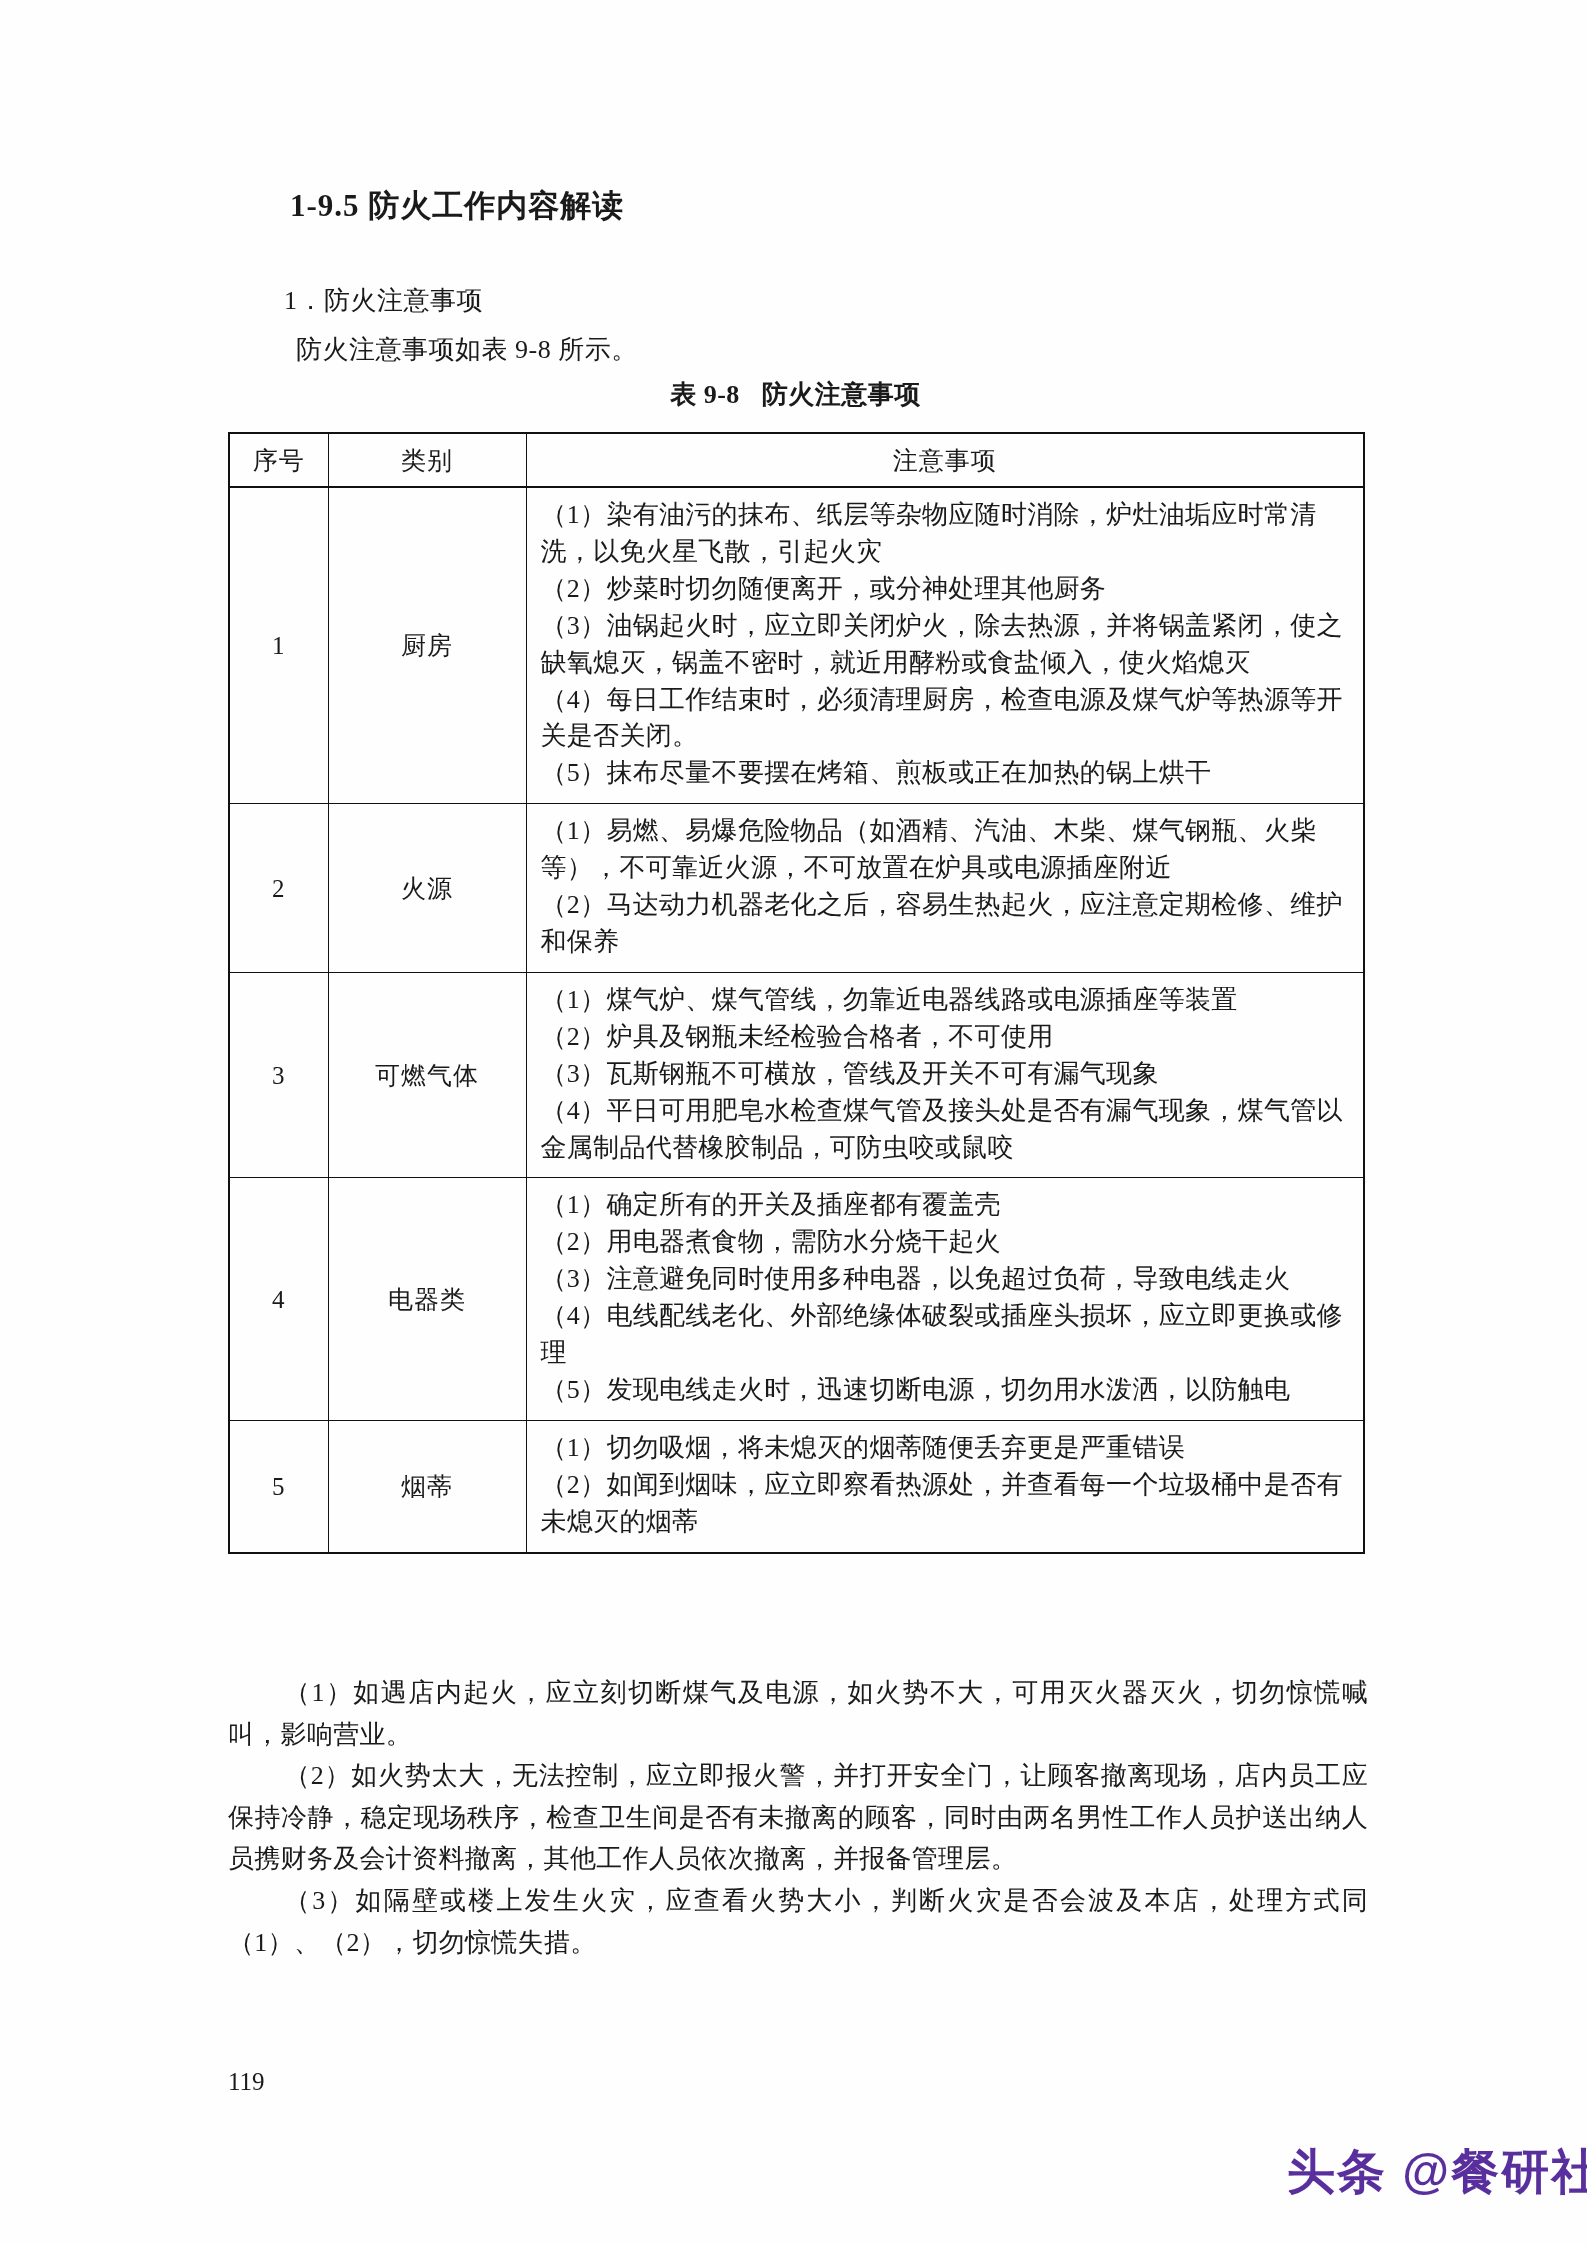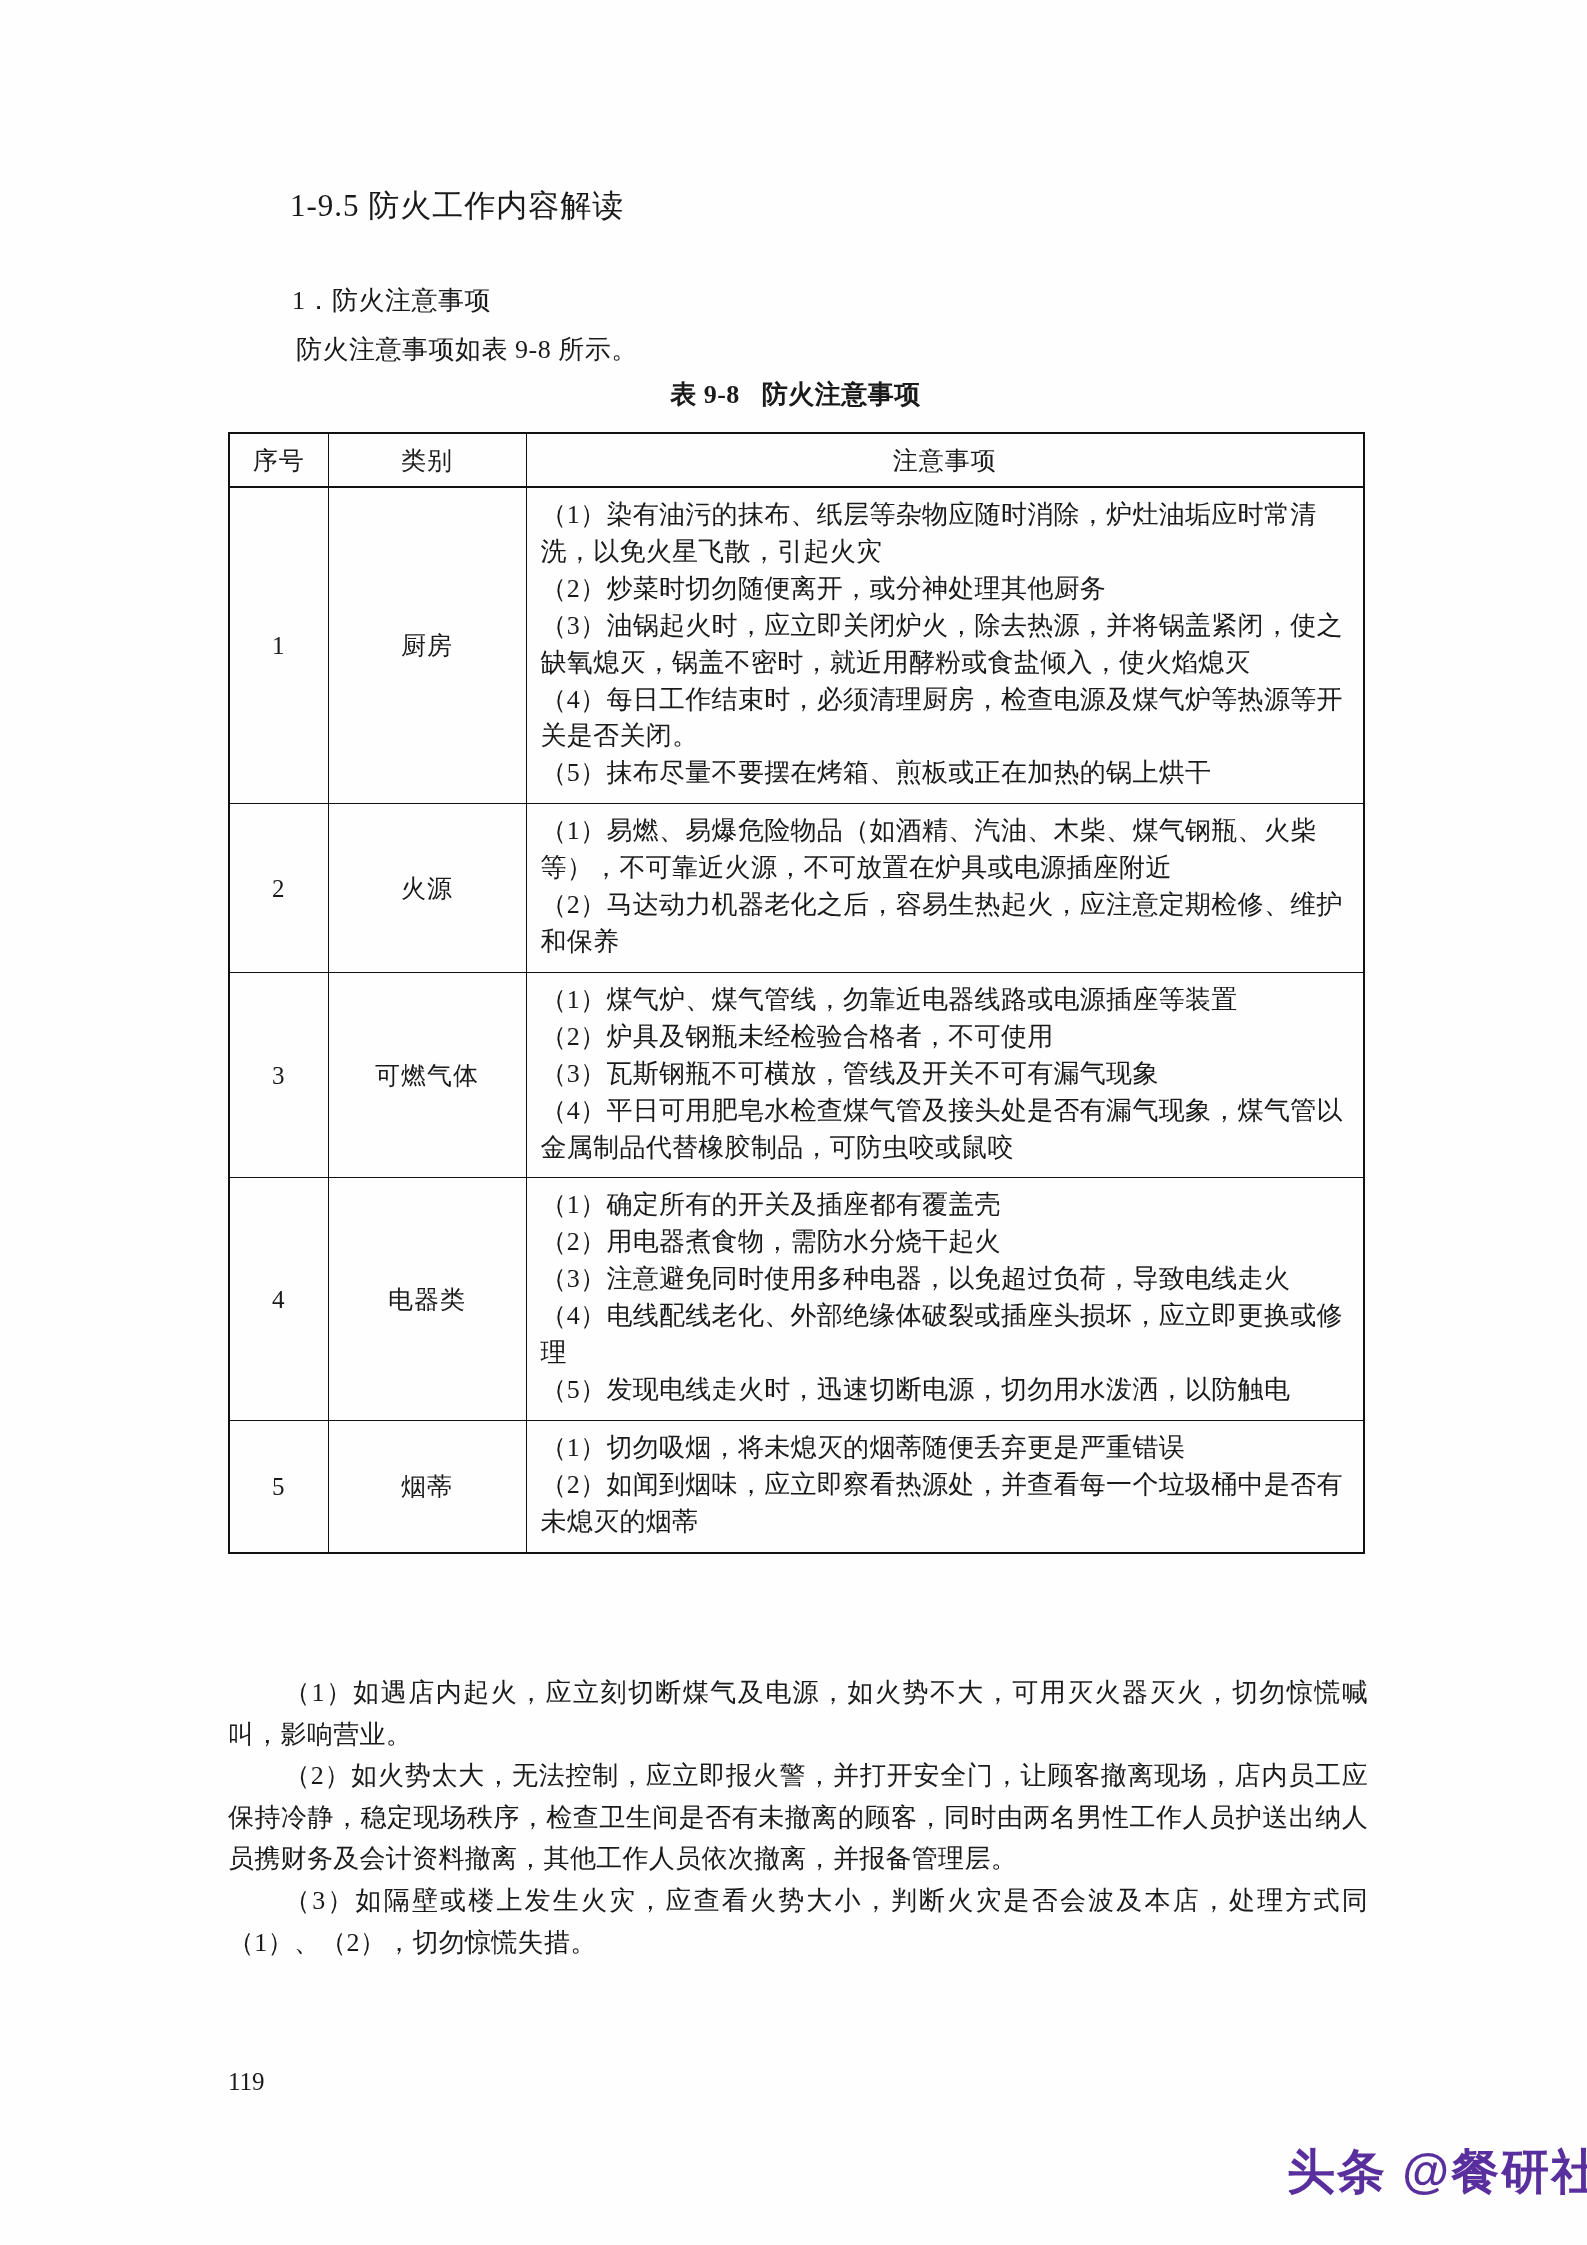--- a/index.html
+++ b/index.html
@@ -25,34 +25,34 @@
   .content {
     position: absolute;
     left: 228px;
     top: 0;
     width: 1135px;
   }
 
   
   .section-heading {
     font-size: 31px;
-    font-weight: normal;
+    font-weight: bold;
     letter-spacing: 1px;
     margin: 0;
     padding: 0;
     position: absolute;
     left: 62px;
     top: 185px;
     white-space: nowrap;
   }
 
   
   .intro-1 {
     position: absolute;
-    left: 64px;
+    left: 56px;
     top: 283px;
     font-size: 26px;
     letter-spacing: 0.5px;
     white-space: nowrap;
   }
   .intro-2 {
     position: absolute;
     left: 68px;
     top: 332px;
     font-size: 26px;

